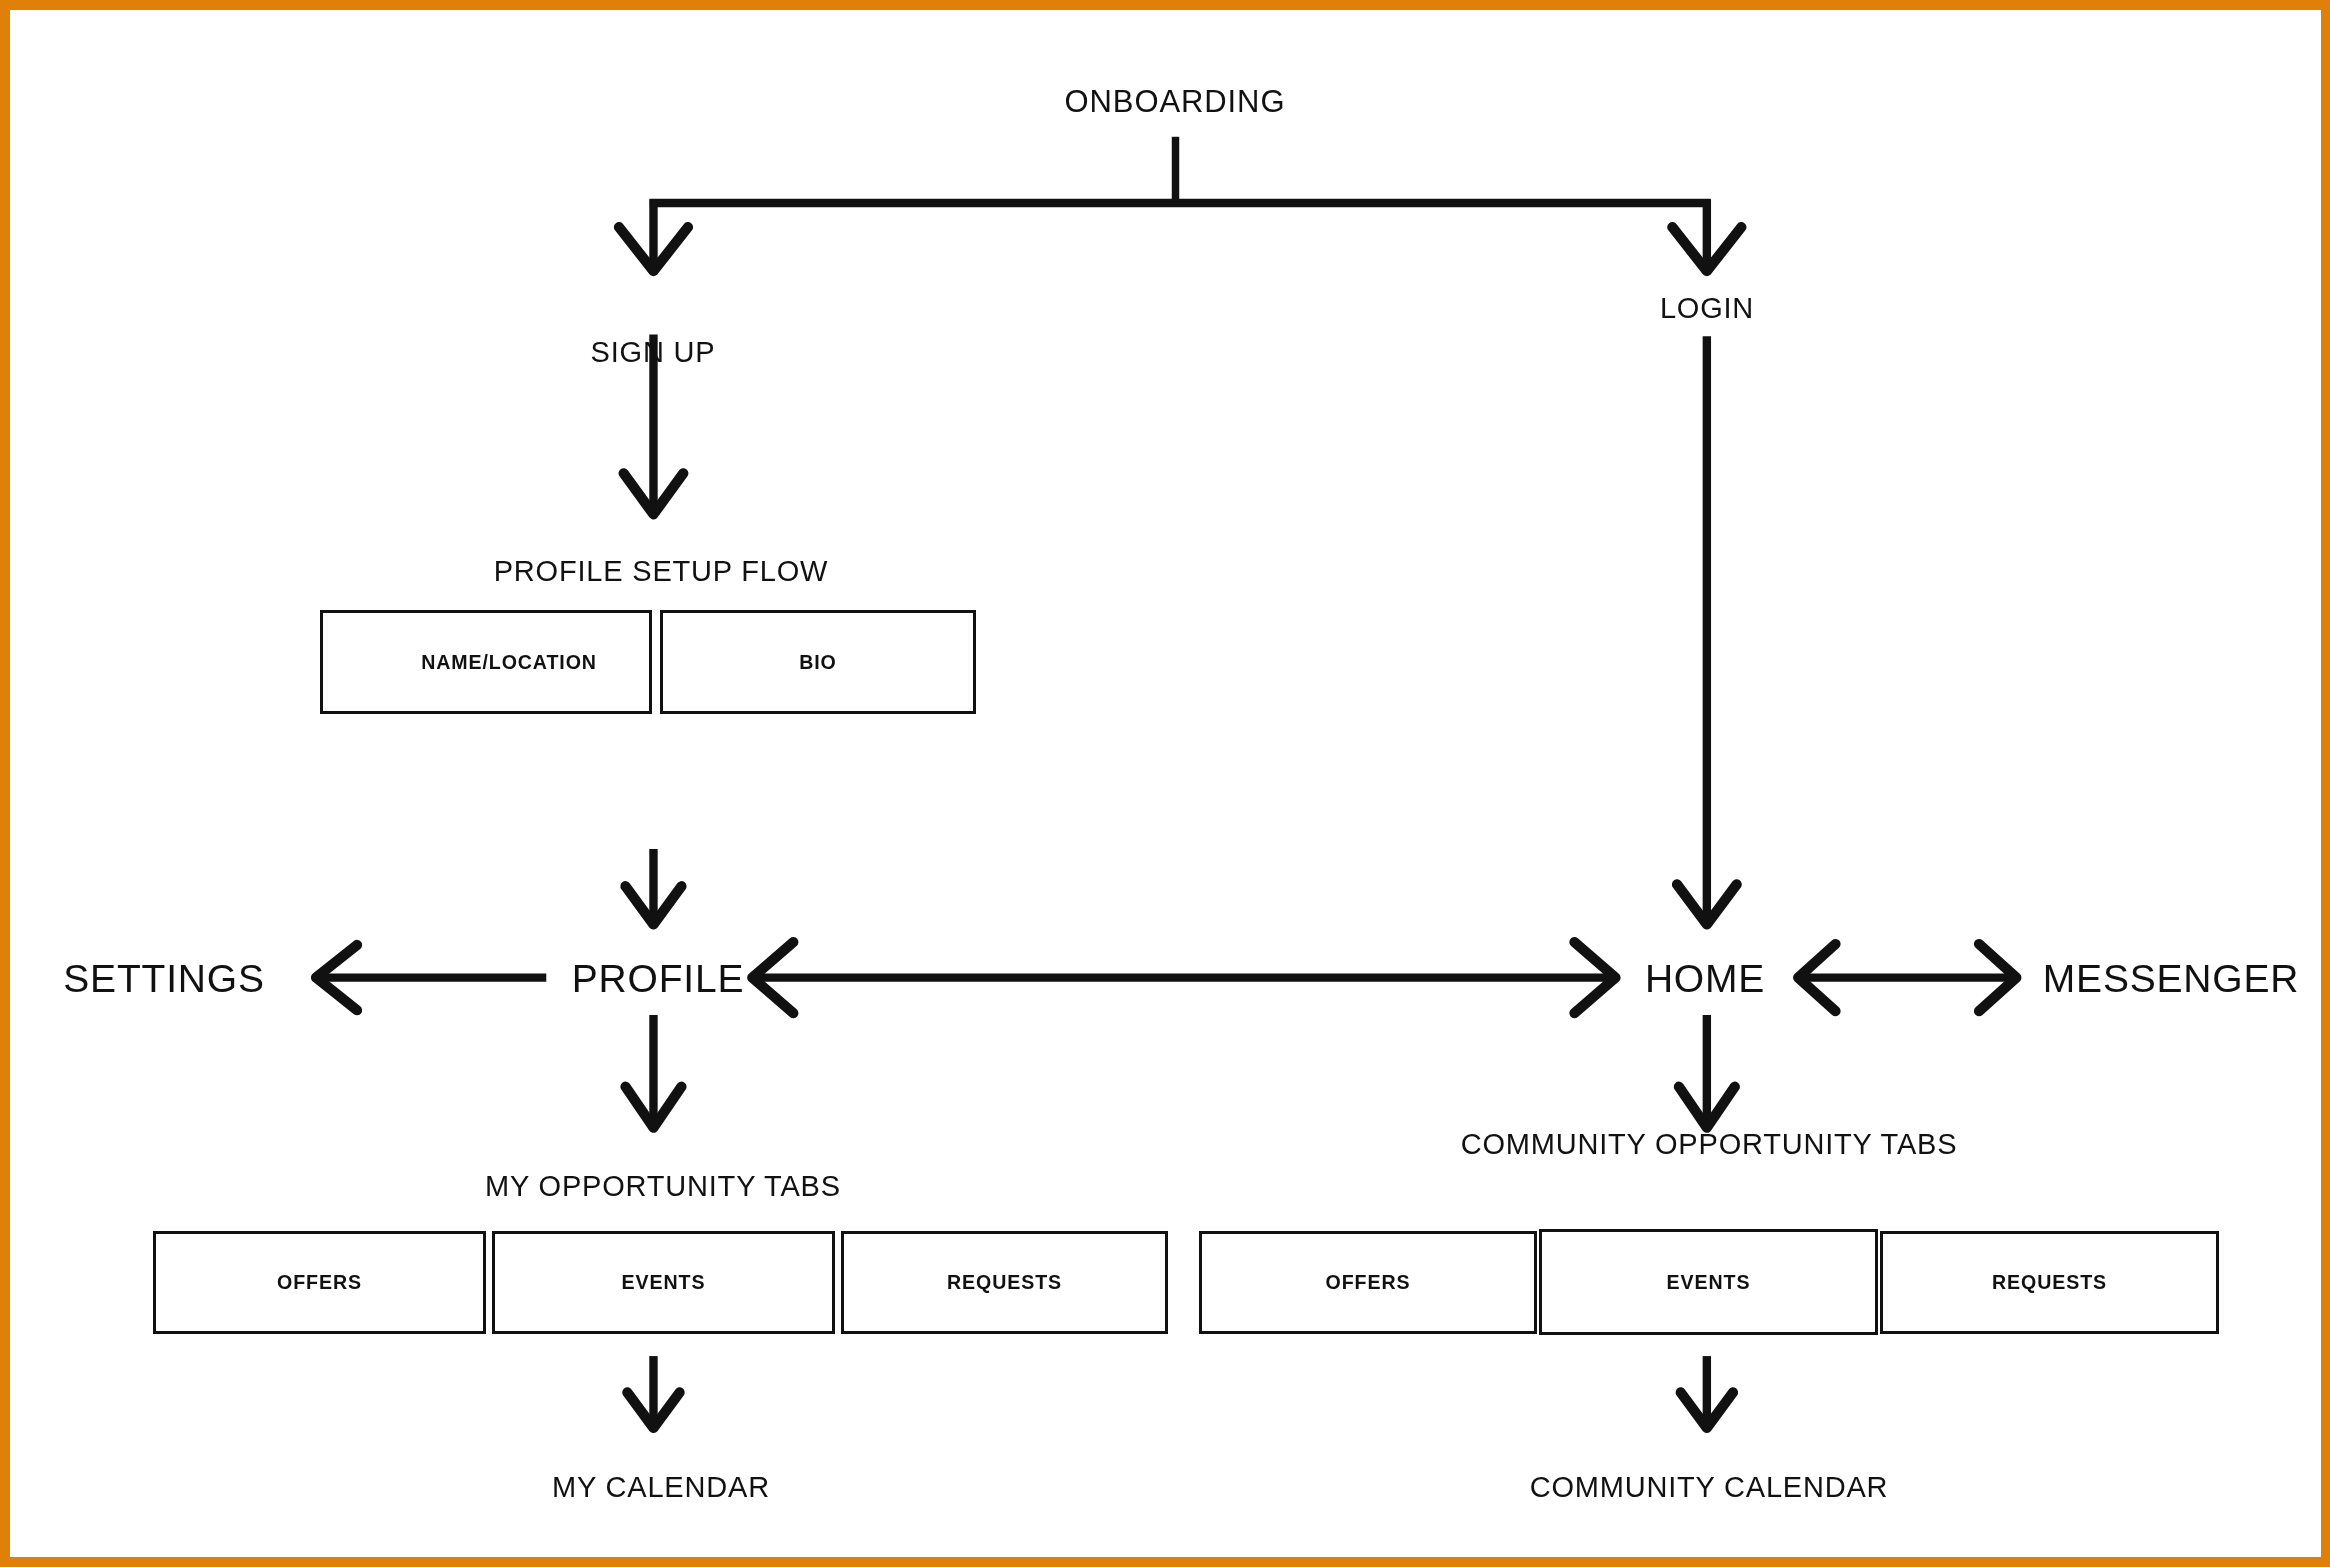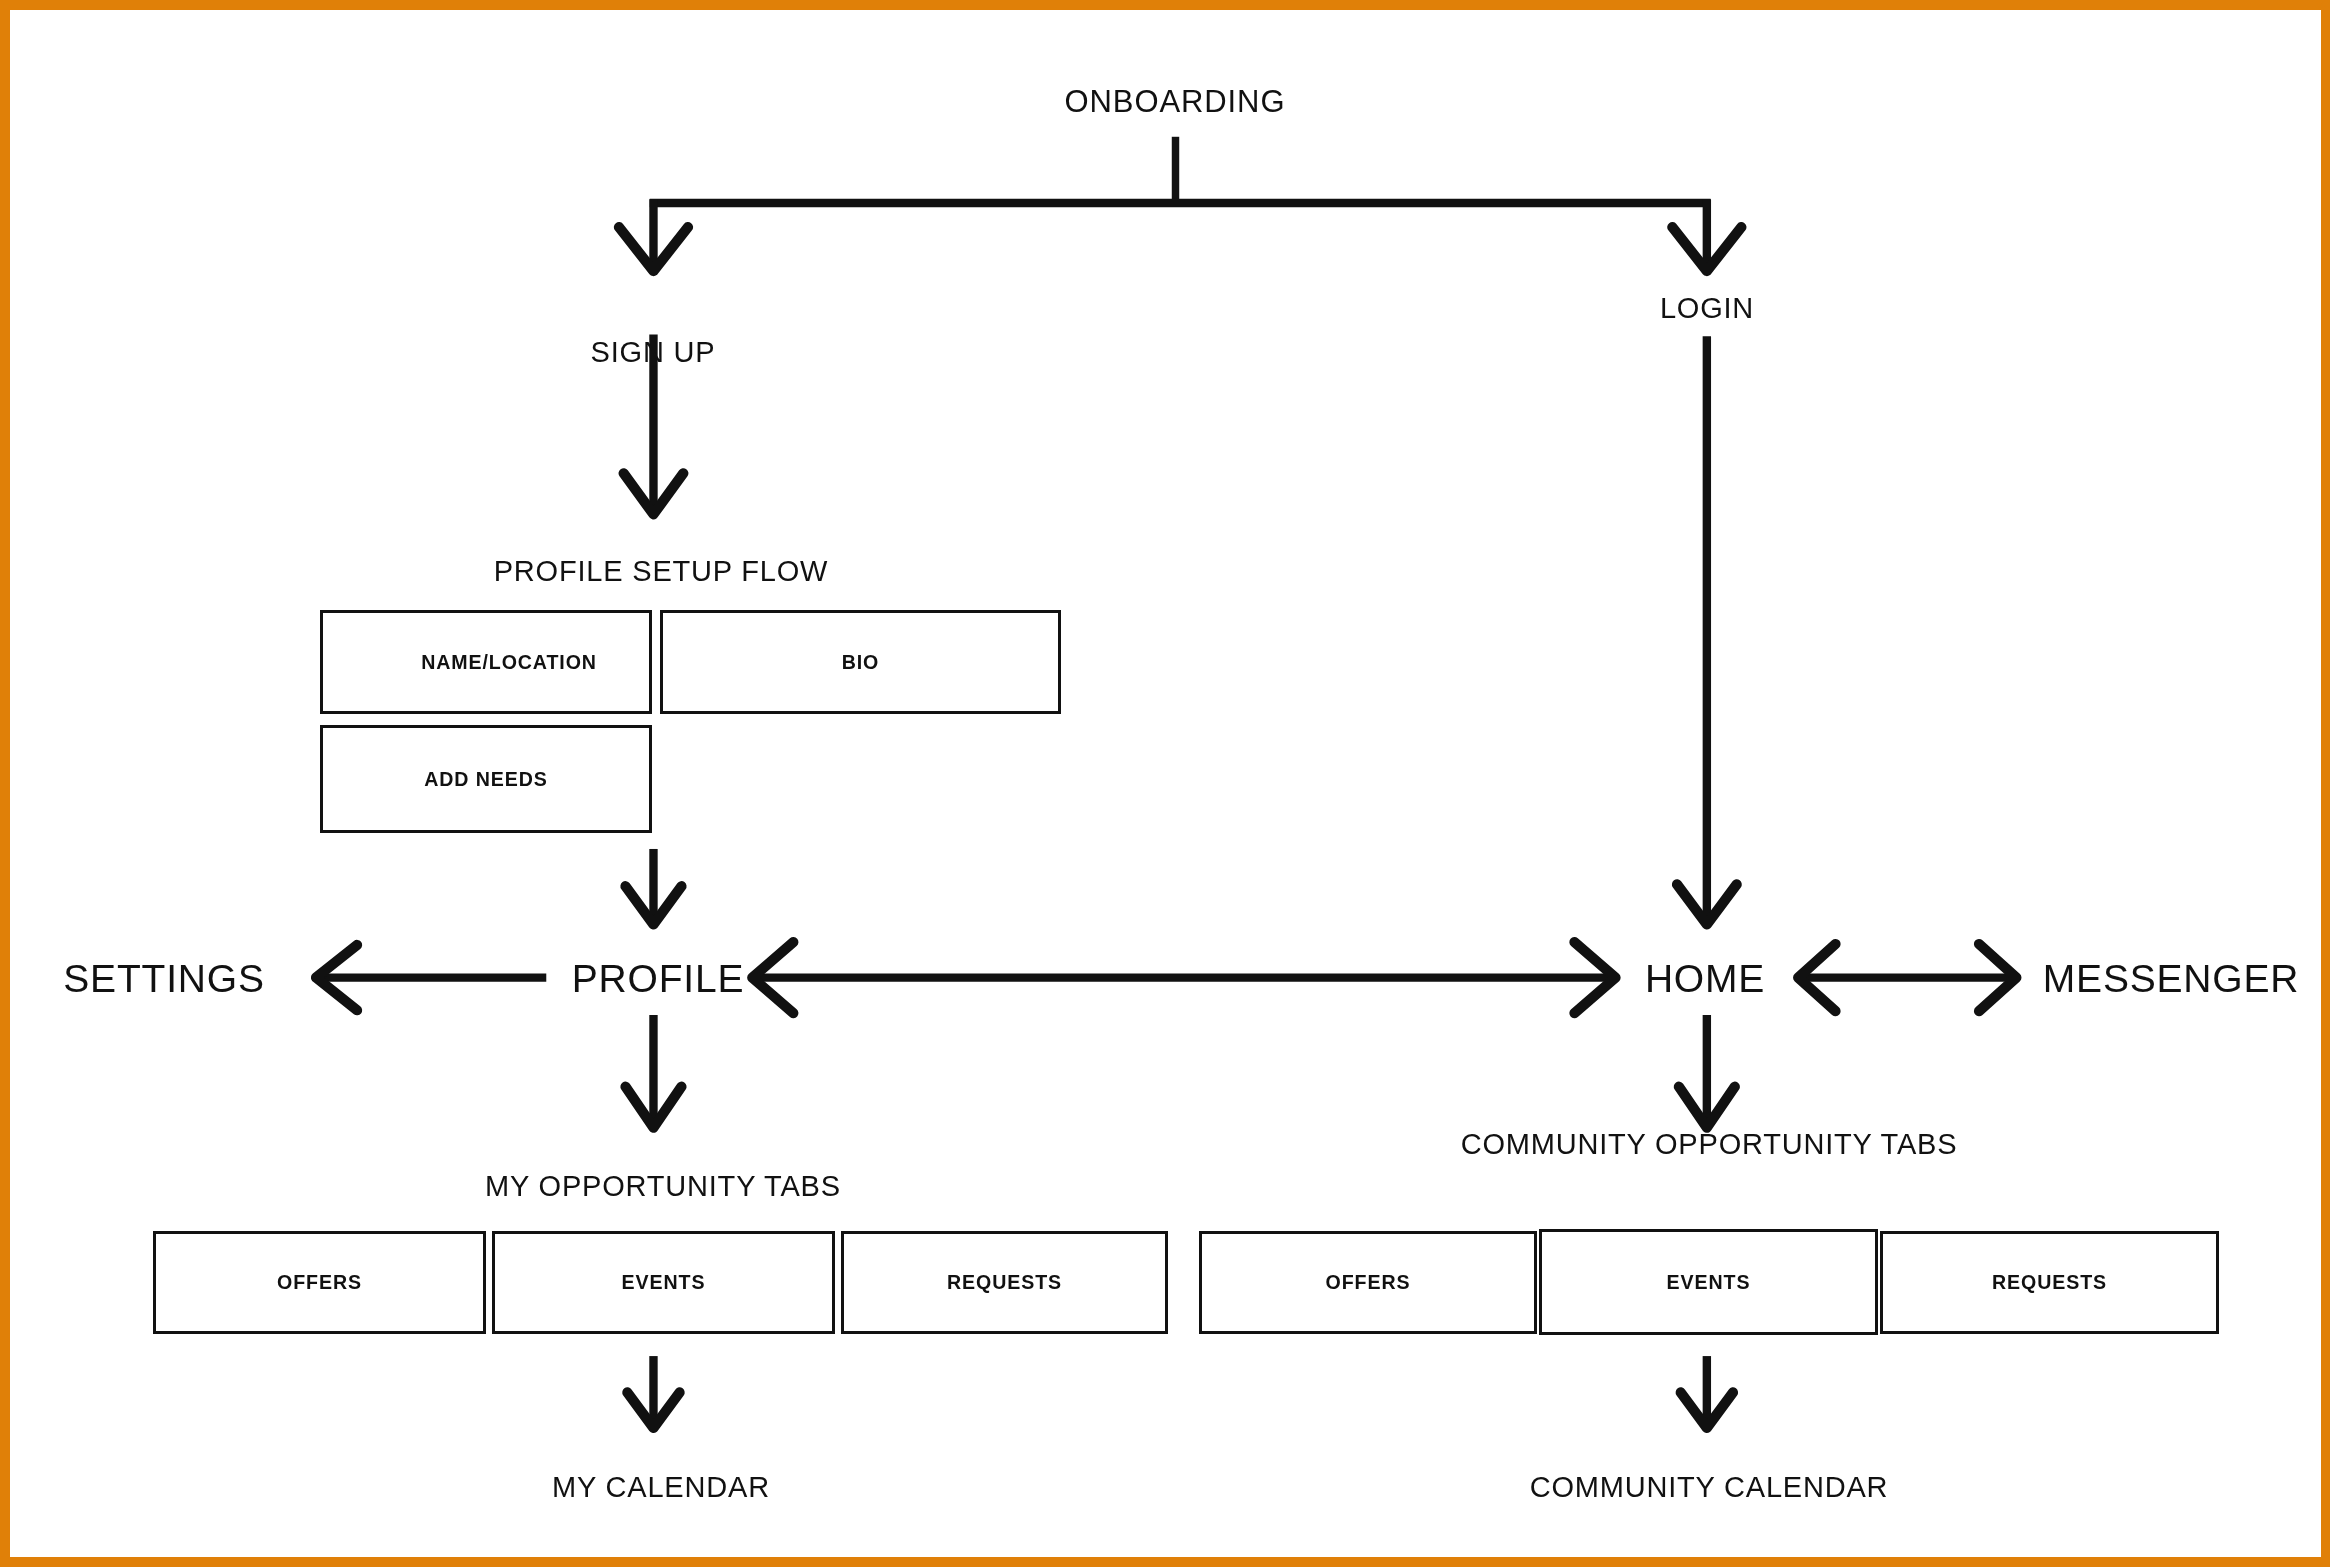--- a/index.html
+++ b/index.html
@@ -169,27 +169,24 @@
   <div class="node-label group-title" style="left:1699px; top:1134px;">COMMUNITY OPPORTUNITY TABS</div>
 
   <div class="node-label group-title" style="left:651px; top:1477px;">MY CALENDAR</div>
 
   <div class="node-label group-title" style="left:1699px; top:1477px;">COMMUNITY CALENDAR</div>
 
   <div class="box" style="left:310px; top:600px; width:332px; height:104px;padding-left:46px;">
     <span class="box-label">NAME/LOCATION</span>
   </div>
 
-  <div class="box" style="left:650px; top:600px; width:401px; height:104px;">
+  <div class="box" style="left:650px; top:600px; width:316px; height:104px;">
     <span class="box-label">BIO</span>
   </div>
 
-  <div class="box" style="left:310px; top:715px; width:332px; height:108px;">
-    <span class="box-label">ADD NEEDS</span>
-  </div>
 
 
   <div class="box" style="left:143px; top:1221px; width:333px; height:103px;">
     <span class="box-label">OFFERS</span>
   </div>
 
   <div class="box" style="left:482px; top:1221px; width:343px; height:103px;">
     <span class="box-label">EVENTS</span>
   </div>
 

